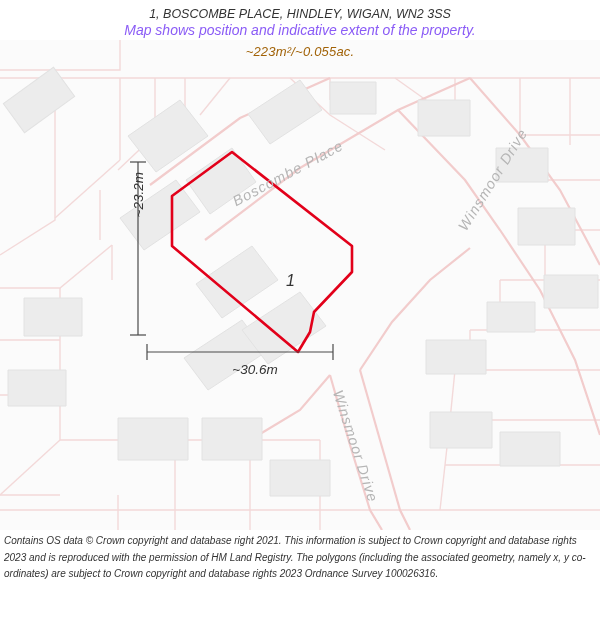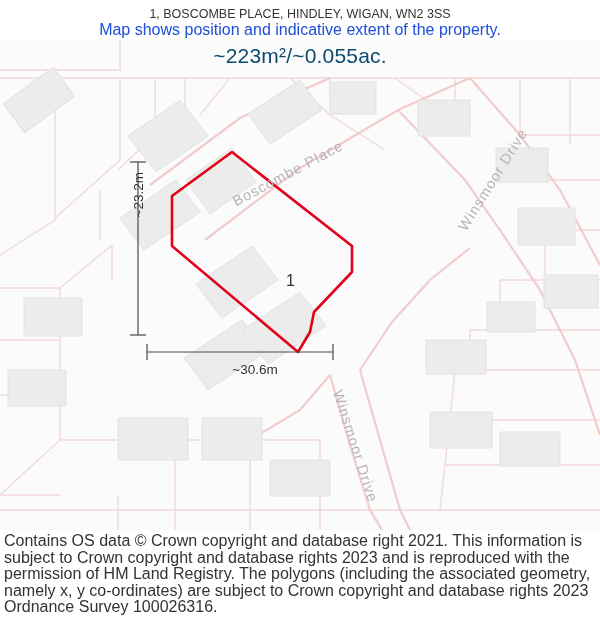--- a/index.html
+++ b/index.html
@@ -12,65 +12,66 @@
     height: 625px;
     font-family: "Liberation Sans", sans-serif;
     color: #222222;
     overflow: hidden;
     position: relative;
   }
   .page {
     width: 600px;
     height: 534px;
     position: relative;
+    font-style: italic;
   }
   .header {
     padding-top: 6px;
     text-align: center;
   }
   .header .title {
     font-size: 12.5px;
     line-height: 16px;
     color: #333333;
   }
   .header .subtitle {
-    font-size: 16px;
+    font-size: 14px;
     line-height: 16px;
-    color: #1d4ed8;
+    color: #8b5cf6;
   }
   .map-wrap {
     position: absolute;
     left: 0;
     top: 40px;
     width: 600px;
     height: 490px;
     overflow: hidden;
     background: #ffffff;
   }
   .map-svg {
     display: block;
   }
   .area-label {
     position: absolute;
     left: 0;
     top: 44px;
     width: 600px;
     text-align: center;
-    font-size: 21px;
-    color: #0c4a6e;
+    font-size: 13px;
+    color: #a16207;
     letter-spacing: 0.2px;
   }
   .footer {
     position: absolute;
     left: 0;
     top: 533px;
     width: 600px;
     padding: 0 4px;
     box-sizing: border-box;
-    font-size: 16px;
+    font-size: 10px;
     line-height: 16.6px;
     color: #333333;
   }
   .dim-v {
     position: absolute;
     left: 118px;
     top: 190px;
     width: 40px;
     text-align: center;
     font-size: 13.5px;

